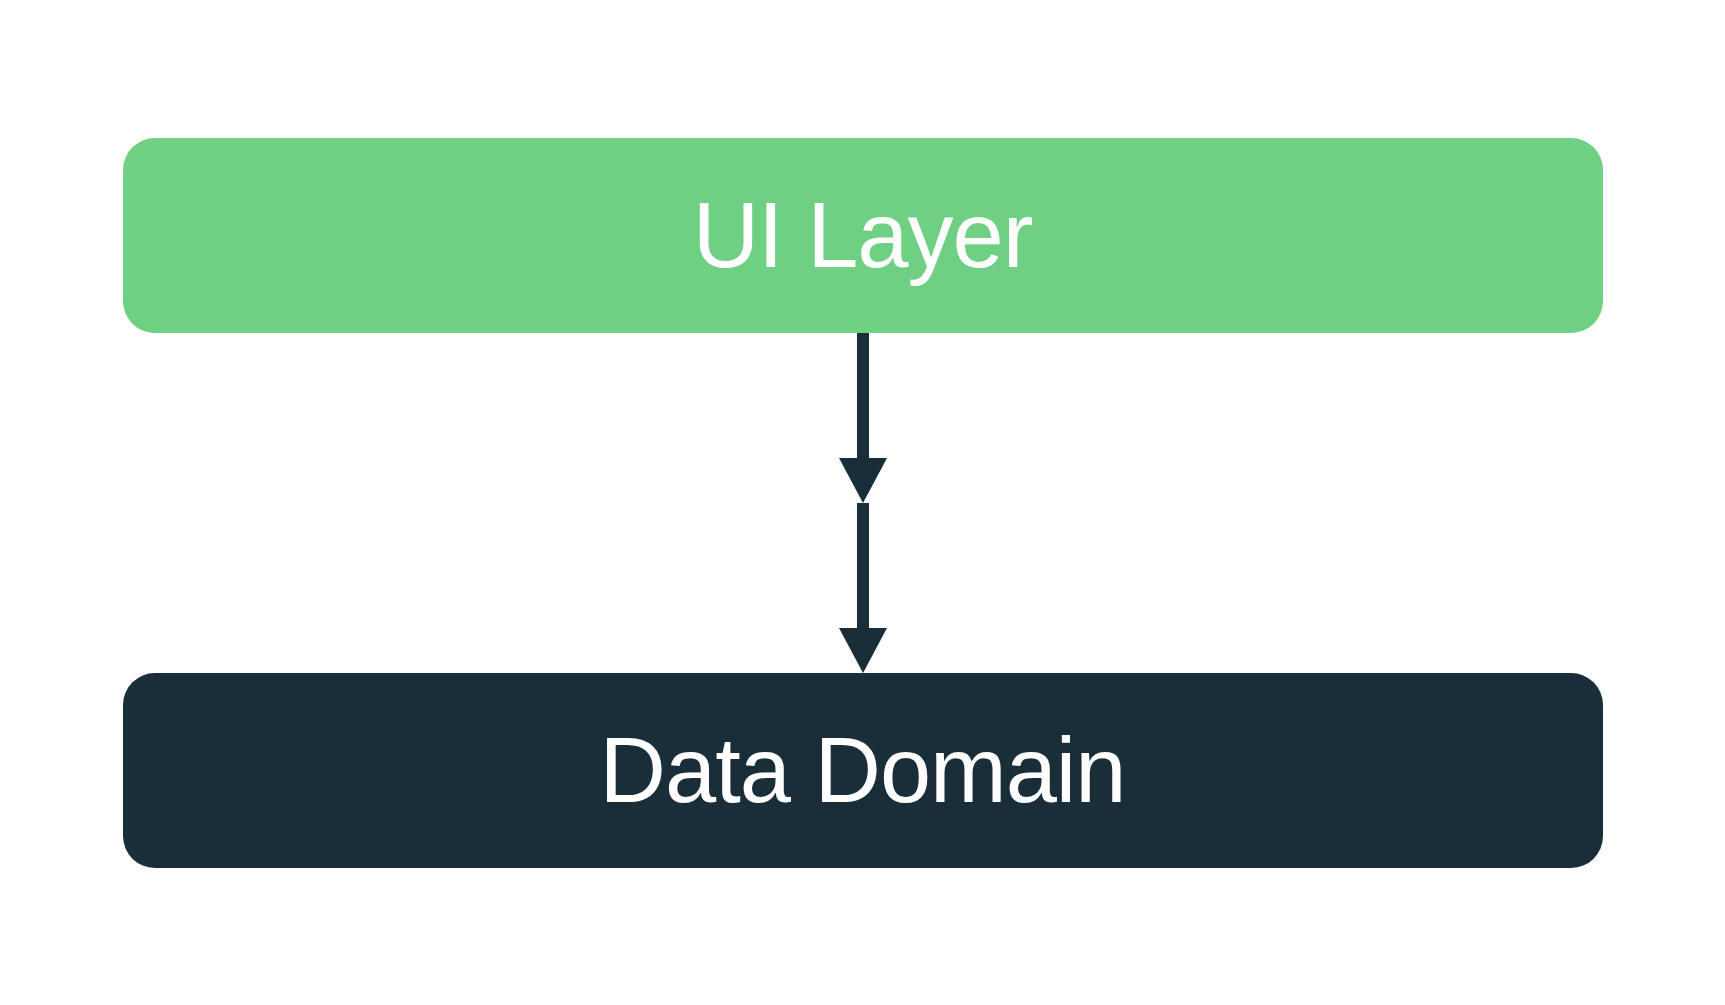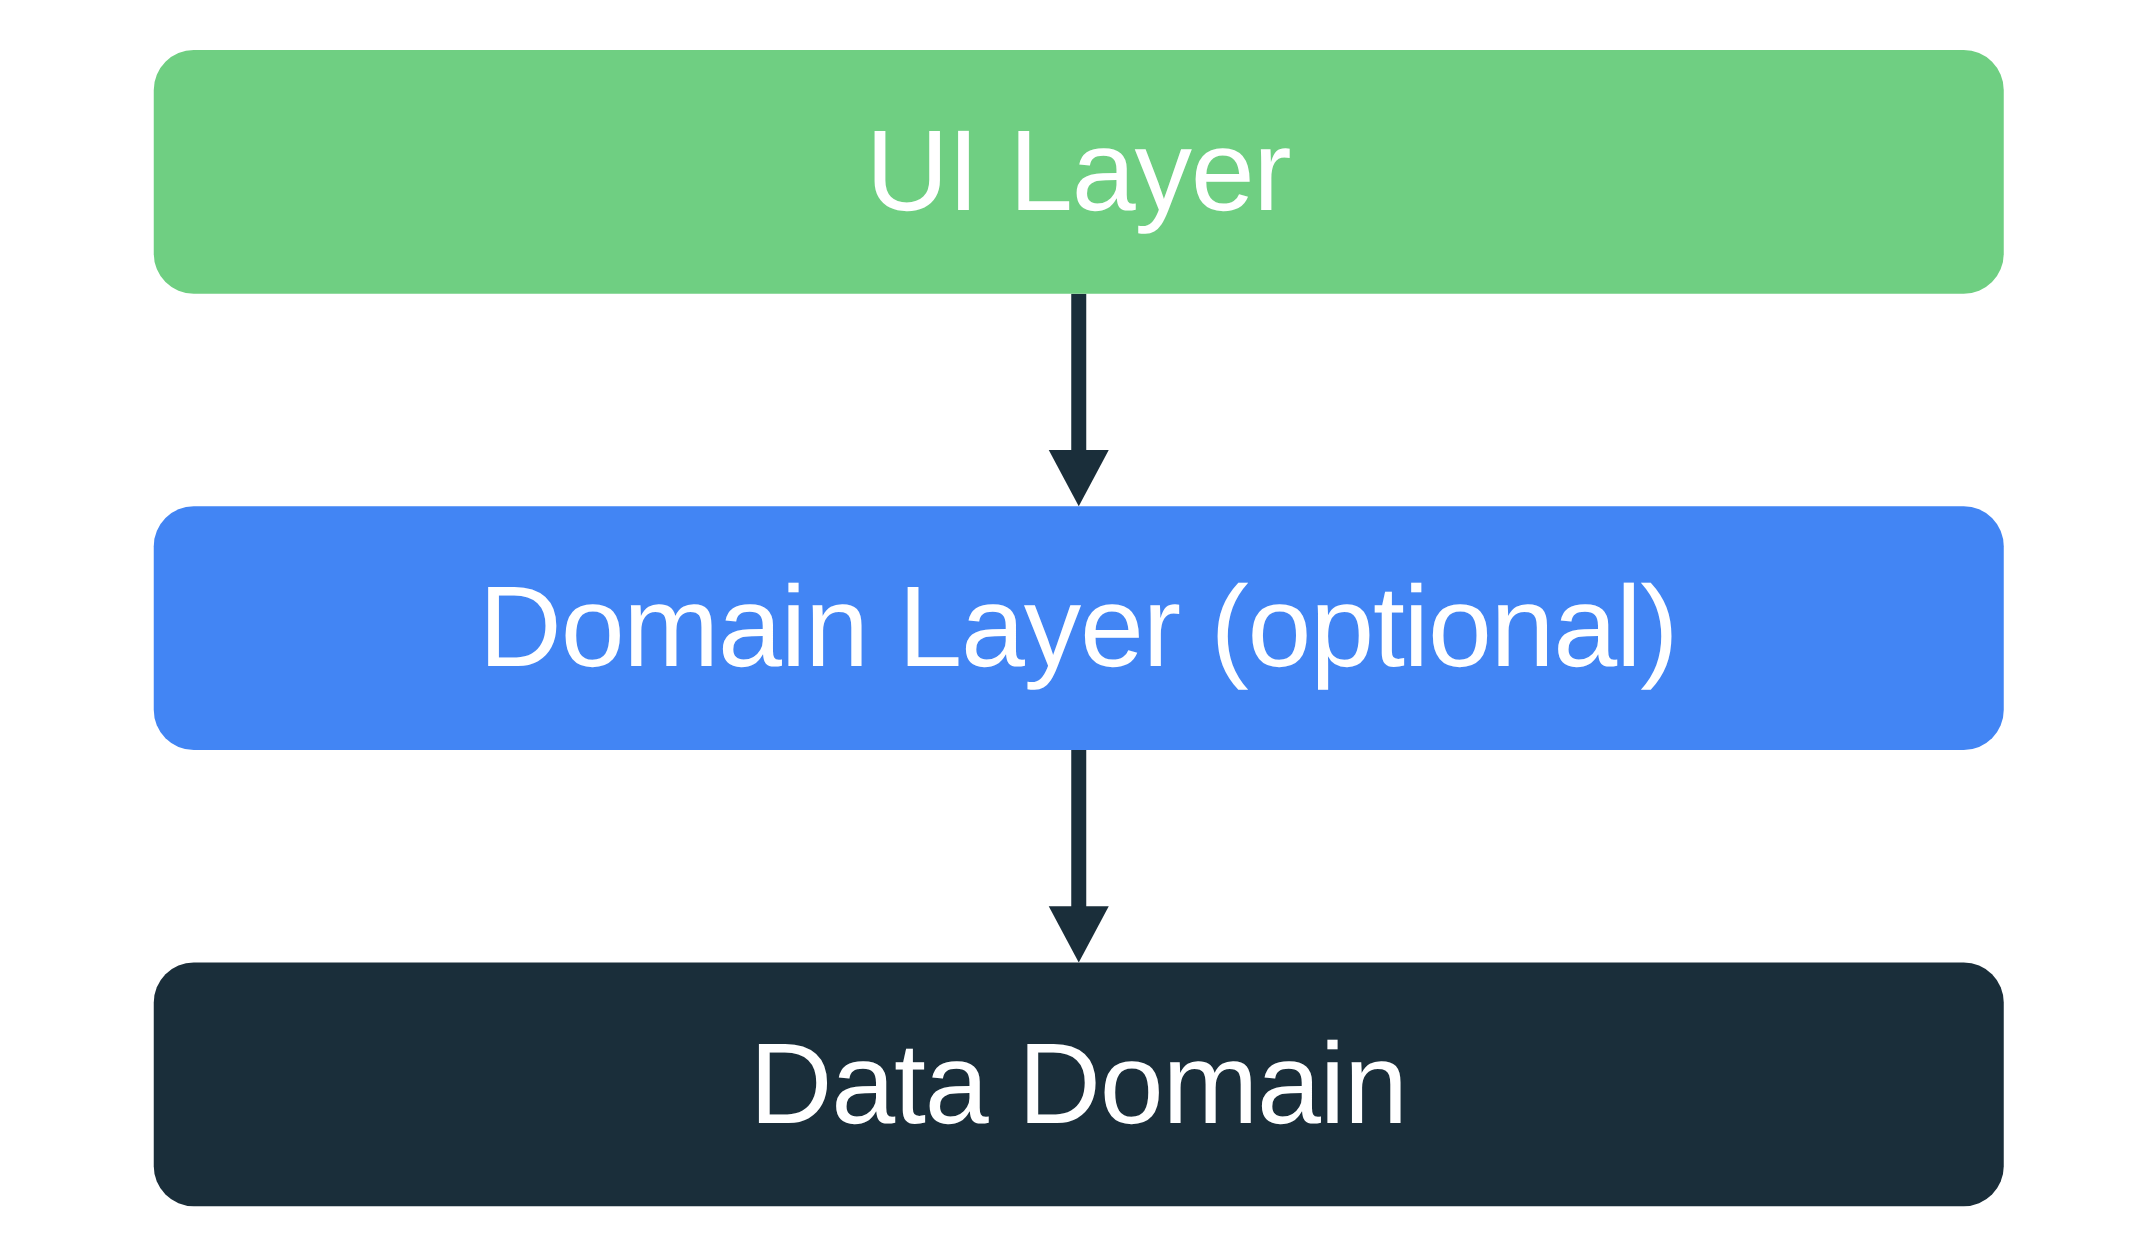--- a/index.html
+++ b/index.html
@@ -62,23 +62,20 @@
     <span>UI Layer</span>
   </div>
 
   <div class="arrow-container">
     <svg class="arrow-svg" width="60" height="170" viewBox="0 0 60 170">
       <line x1="30" y1="0" x2="30" y2="130" stroke="#1a2e3a" stroke-width="12"></line>
       <polygon points="30,170 6,125 54,125" fill="#1a2e3a"></polygon>
     </svg>
   </div>
 
-  <div class="layer-box layer-domain">
-    <span>Domain Layer (optional)</span>
-  </div>
 
   <div class="arrow-container">
     <svg class="arrow-svg" width="60" height="170" viewBox="0 0 60 170">
       <line x1="30" y1="0" x2="30" y2="130" stroke="#1a2e3a" stroke-width="12"></line>
       <polygon points="30,170 6,125 54,125" fill="#1a2e3a"></polygon>
     </svg>
   </div>
 
   <div class="layer-box layer-data">
     <span>Data Domain</span>

